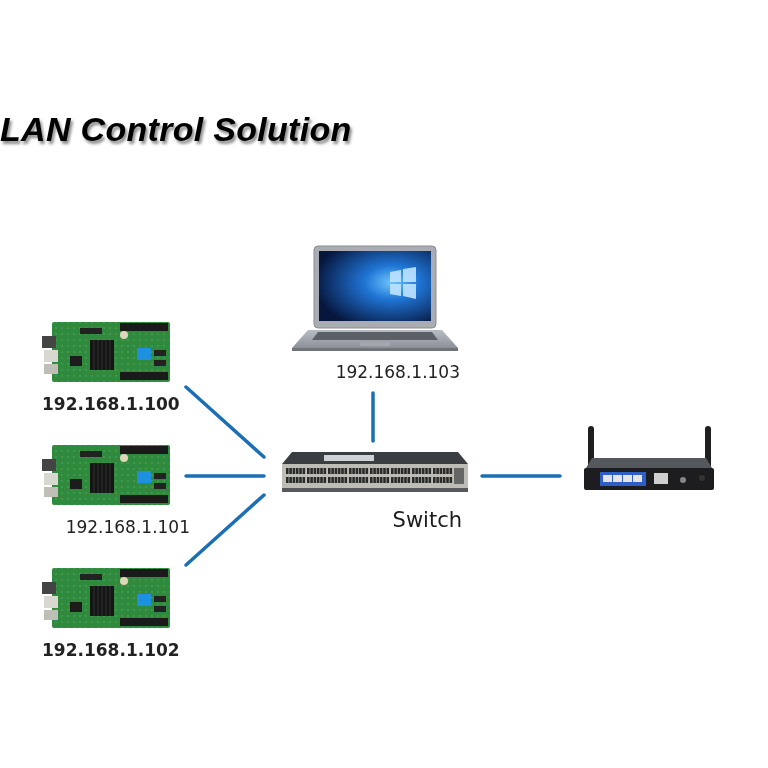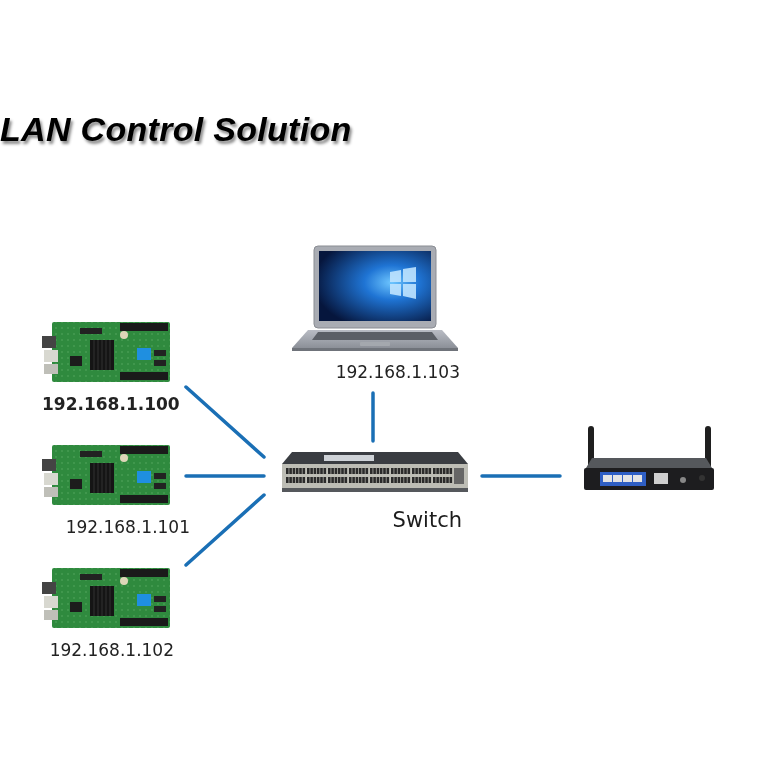--- a/index.html
+++ b/index.html
@@ -118,21 +118,21 @@
       <line x1="68" y1="20" x2="68" y2="50"></line>
     </g>
     <rect x="95" y="28" width="14" height="12" fill="#1f8fe0"></rect>
     <circle cx="82" cy="15" r="4" fill="#ddd6b8"></circle>
     <rect x="38" y="8" width="22" height="6" fill="#222"></rect>
     <rect x="28" y="36" width="12" height="10" fill="#1c1c1c"></rect>
     <rect x="112" y="30" width="12" height="6" fill="#222"></rect>
     <rect x="112" y="40" width="12" height="6" fill="#222"></rect>
   </svg>
 </div>
-<div class="label" style="left:42px; top:640px; width:132px;">192.168.1.102</div>
+<div class="label" style="left:42px; top:640px; width:132px;font-weight:bold;">192.168.1.102</div>
 
 <div class="node" style="left:290px; top:244px;">
   <svg width="170" height="110" viewBox="0 0 170 110">
     <defs>
       <radialGradient id="winGrad" cx="0.65" cy="0.45" r="0.7">
         <stop offset="0" stop-color="#6ec6ff"></stop>
         <stop offset="0.35" stop-color="#1f74d4"></stop>
         <stop offset="1" stop-color="#06163d"></stop>
       </radialGradient>
       <linearGradient id="baseGrad" x1="0" y1="0" x2="0" y2="1">

